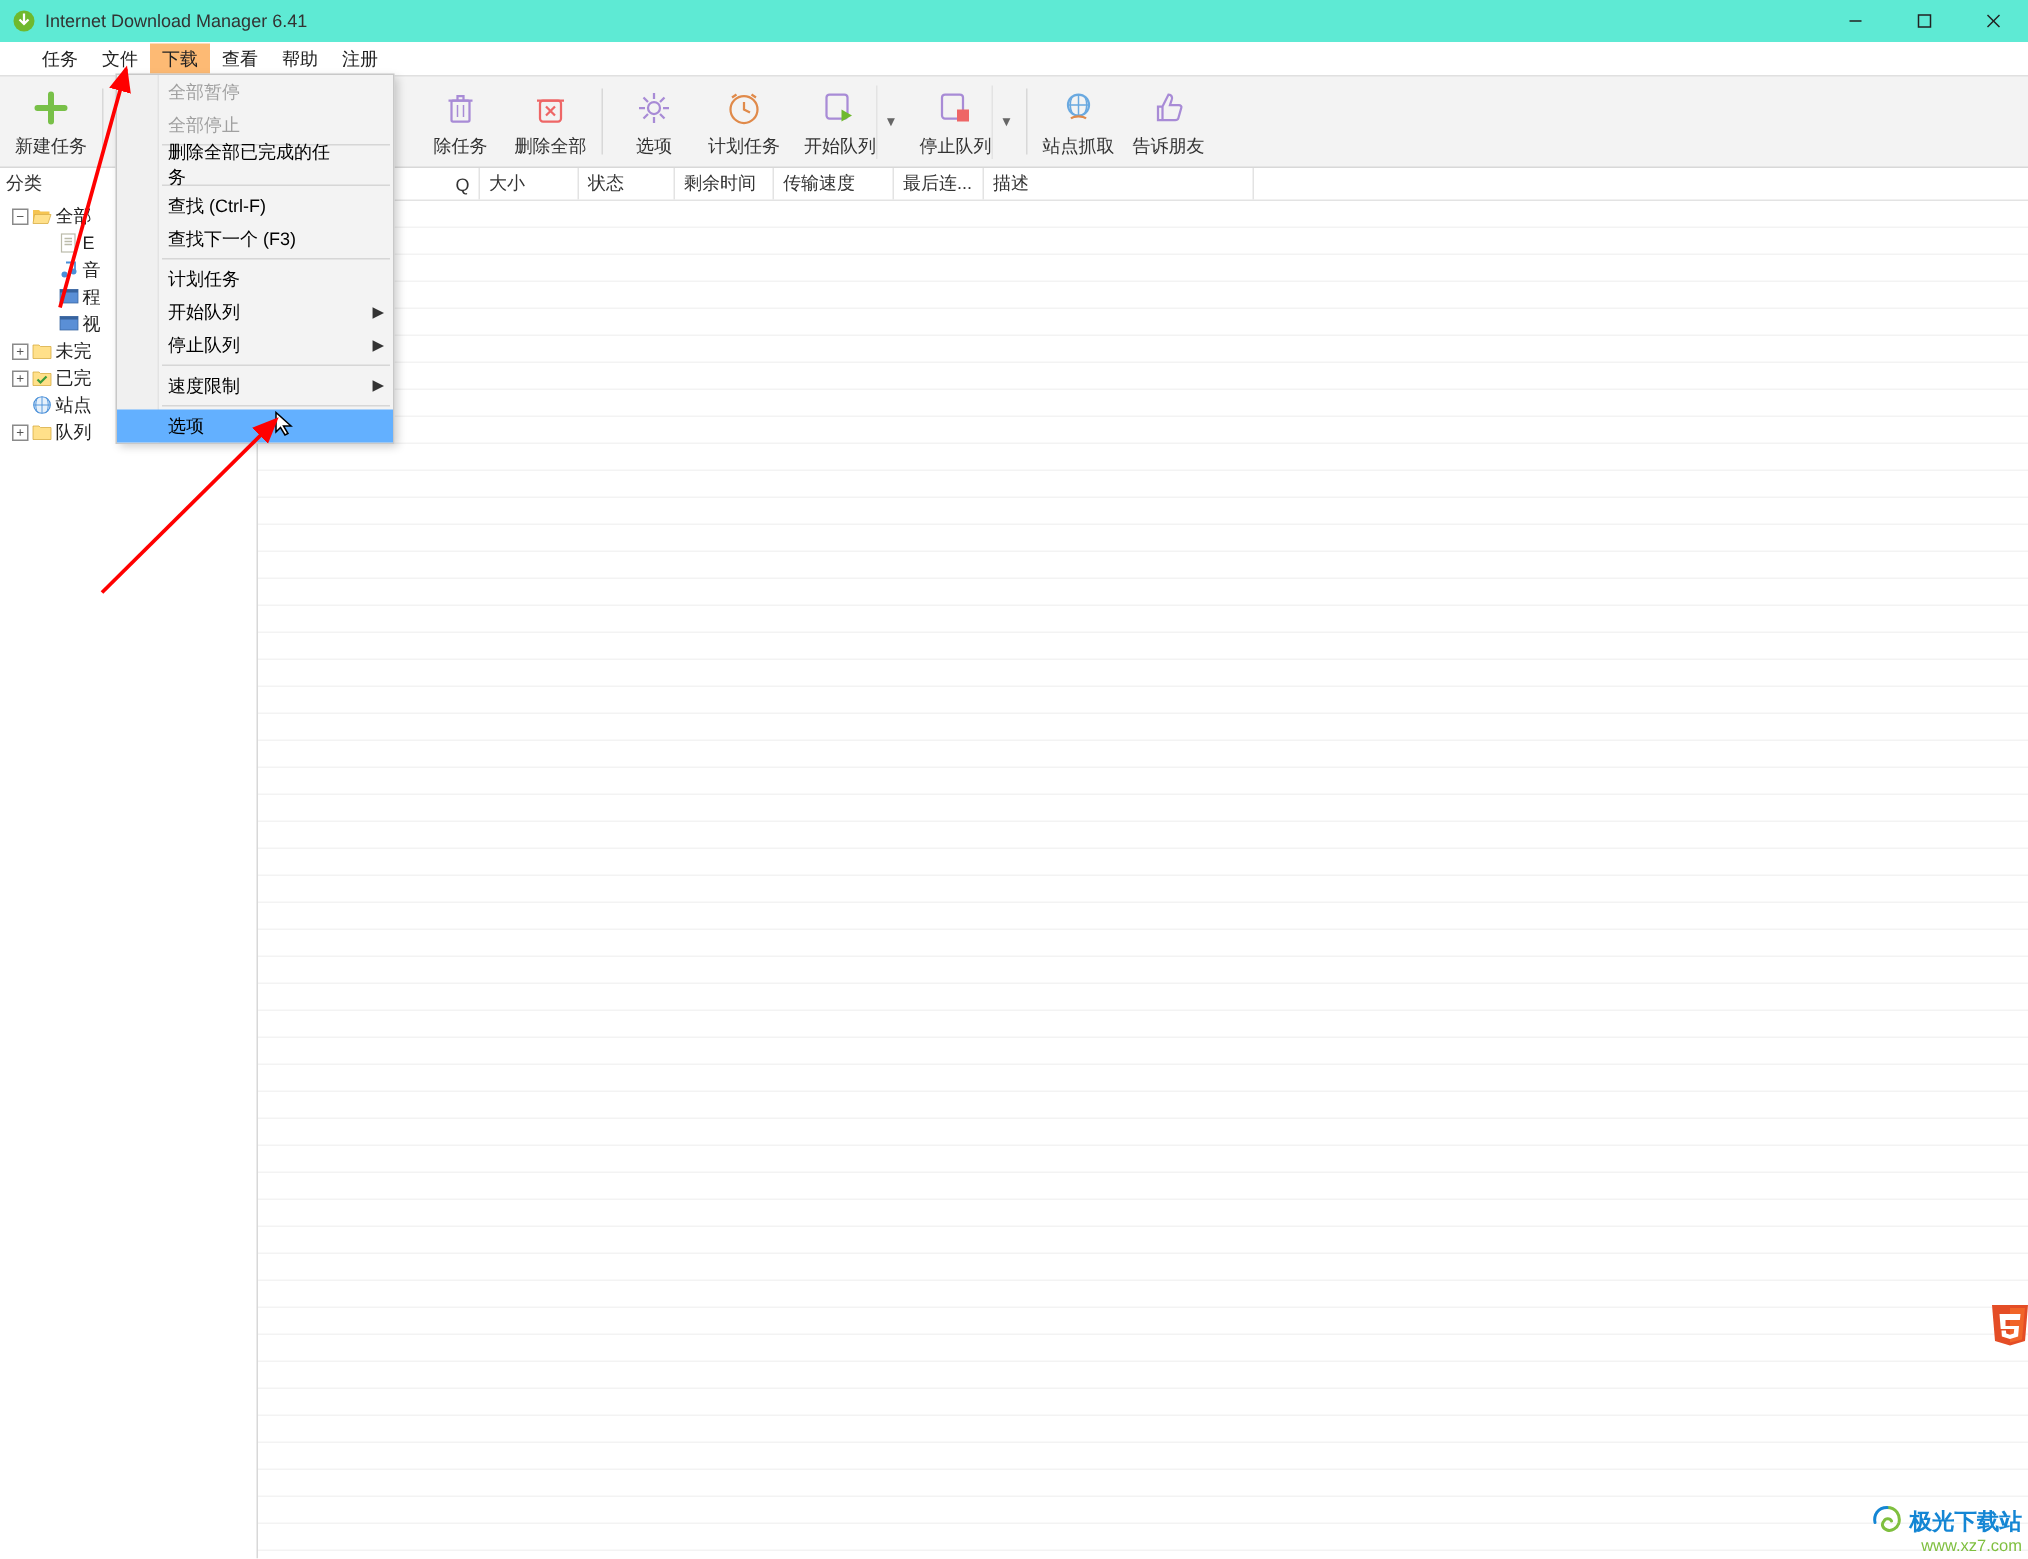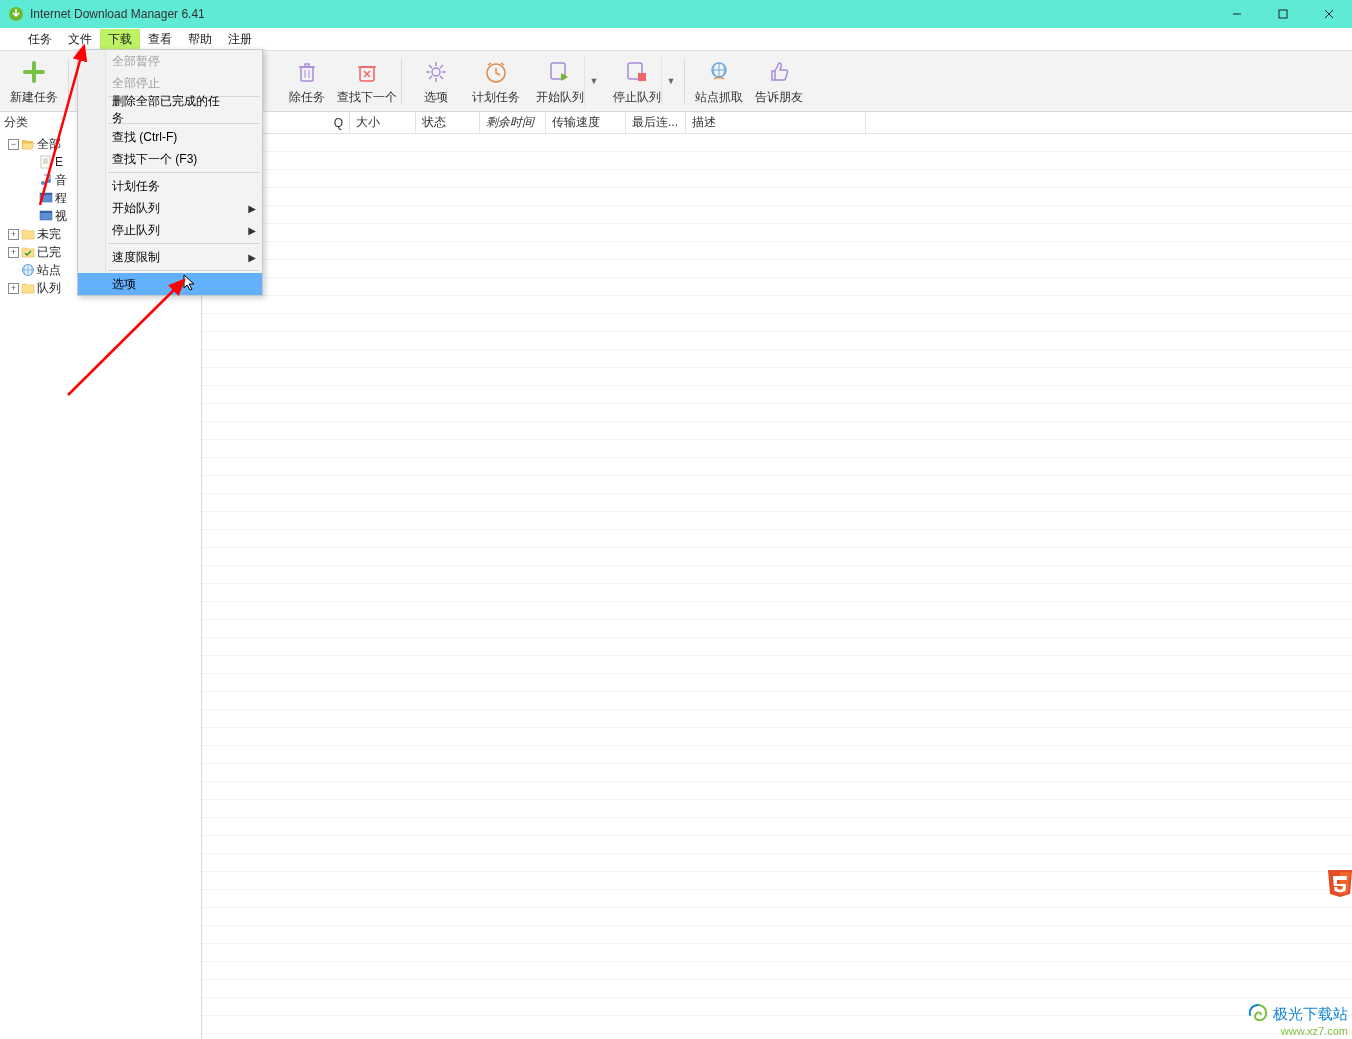--- a/index.html
+++ b/index.html
@@ -7,34 +7,34 @@
 
 
 .titlebar { height: 28px; background: #5eead4; border-bottom: 0; display: flex; align-items: center; padding-left: 8px; font-size: 12px; color: #333; }
 .titlebar .app-icon { width: 16px; height: 16px; margin-right: 6px; display: inline-flex; }
 .titlebar .win-controls { margin-left: auto; display: flex; }
 .titlebar .win-btn { width: 46px; height: 28px; display: flex; align-items: center; justify-content: center; color: #222; }
 
 
 .menubar { height: 22px; display: flex; align-items: center; padding-left: 20px; font-size: 12px; color: #222; }
 .menubar .menu-item { padding: 2px 8px; cursor: default; }
-.menubar .menu-item.active { background: #bef264; }
+.menubar .menu-item.active { background: #fdba74; }
 
 
 .toolbar { height: 62px; background: #f3f3f3; border-top: 1px solid #e0e0e0; border-bottom: 1px solid #d8d8d8; display: flex; align-items: center; padding: 0 4px; gap: 0; }
 .tb-btn { width: 60px; height: 58px; display: flex; flex-direction: column; align-items: center; justify-content: center; gap: 2px; font-size: 12px; color: #333; cursor: default; }
 .tb-btn .ico { width: 30px; height: 30px; display: flex; align-items: center; justify-content: center; }
 .tb-sep { width: 1px; height: 44px; background: #d8d8d8; margin: 0 4px; }
 .tb-btn.with-drop { flex-direction: row; width: auto; padding: 0 4px; }
 .tb-btn.with-drop .col { display: flex; flex-direction: column; align-items: center; gap: 2px; }
 .tb-btn.with-drop .drop { width: 10px; display: flex; align-items: center; justify-content: center; color: #666; font-size: 9px; margin-left: 2px; }
 
 
 .body { display: flex; height: calc(1039px - 28px - 22px - 62px); }
-.sidebar { width: 202px; border-right: 1px solid #d8d8d8; display: flex; flex-direction: column; font-size: 12px; }
+.sidebar { width: 172px; border-right: 1px solid #d8d8d8; display: flex; flex-direction: column; font-size: 12px; }
 .sidebar-title { padding: 2px 4px; color: #333; }
 .tree { padding: 2px 2px; color: #222; }
 .tree-row { display: flex; align-items: center; height: 18px; gap: 2px; white-space: nowrap; overflow: hidden; }
 .tree-toggle { width: 11px; height: 11px; border: 1px solid #8a8a8a; display: inline-flex; align-items: center; justify-content: center; font-size: 9px; line-height: 1; color: #555; background: #fff; }
 .tree-spacer { width: 11px; height: 11px; display: inline-block; }
 .tree-icon { width: 14px; height: 14px; display: inline-flex; align-items: center; justify-content: center; }
 
 
 .main { flex: 1; display: flex; flex-direction: column; position: relative; }
 .list-header { height: 22px; display: flex; align-items: stretch; border-bottom: 1px solid #e3e3e3; font-size: 12px; color: #333; user-select: none; }
@@ -48,21 +48,21 @@
 .dropdown .icon-gutter { position: absolute; left: 0; top: 0; bottom: 0; width: 28px; background: #f0f0f0; border-right: 1px solid #e3e3e3; }
 .dd-item { position: relative; height: 22px; display: flex; align-items: center; padding-left: 34px; padding-right: 32px; color: #000; }
 .dd-item.disabled { color: #a0a0a0; }
 .dd-item.highlight { background: #63b0ff; color: #000; }
 .dd-sep { height: 1px; background: #d6d6d6; margin: 2px 2px 2px 30px; }
 .dd-arrow { position: absolute; right: 6px; font-size: 10px; color: #333; }
 
 
 .arrow { position: absolute; z-index: 20; pointer-events: none; }
 .watermark-wrap { position: absolute; right: 4px; bottom: 2px; z-index: 30; text-align: right; }
-.watermark-wrap .line1 { color: #1486d4; font-size: 15px; font-weight: 400; display: flex; align-items: center; gap: 4px; }
+.watermark-wrap .line1 { color: #1486d4; font-size: 15px; font-weight: 700; display: flex; align-items: center; gap: 4px; }
 .watermark-wrap .line2 { color: #7fbf3f; font-size: 11px; }
 
 .html5-badge { position: absolute; right: 0; top: 870px; width: 24px; height: 28px; z-index: 25; }
 
 svg { display: block; }
 </style>
 </head>
 <body>
 
 <div class="titlebar">
@@ -127,21 +127,21 @@
     <span>除任务</span>
   </div>
   <div class="tb-btn">
     <span class="ico">
         <svg width="26" height="26">
           <rect x="6" y="8" width="14" height="14" rx="2" fill="none" stroke="#e66" stroke-width="1.5"></rect>
           <path d="M4 8h18" stroke="#e66" stroke-width="1.5"></path>
           <path d="M10 12l6 6M16 12l-6 6" stroke="#e66" stroke-width="1.5"></path>
         </svg>
       </span>
-    <span>查找下一个</span>
+    <span>删除全部</span>
   </div>
   <div class="tb-sep"></div>
   <div class="tb-btn">
     <span class="ico">
         <svg width="26" height="26">
           <circle cx="13" cy="13" r="4" fill="none" stroke="#a88bd6" stroke-width="1.5"></circle>
           <g stroke="#a88bd6" stroke-width="1.5">
             <line x1="13" y1="3" x2="13" y2="7"></line>
             <line x1="13" y1="19" x2="13" y2="23"></line>
             <line x1="3" y1="13" x2="7" y2="13"></line>
@@ -308,21 +308,21 @@
       </div>
   </div>
   <div class="main">
     <div class="list-header" id="list-header">
         <div class="col qcol" style="width: 148px;">
           <span style="flex:1"></span>
           <span style="padding-right:6px;">Q</span>
         </div>
         <div class="col" style="width: 66px; font-family: Liberation Mono, monospace;">大小</div>
         <div class="col" style="width: 64px;">状态</div>
-        <div class="col" style="width: 66px; font-style: italic;">剩余时间</div>
+        <div class="col" style="width: 66px;">剩余时间</div>
         <div class="col" style="width: 80px;">传输速度</div>
         <div class="col" style="width: 60px;">最后连...</div>
         <div class="col" style="width: 180px;">描述</div>
         <div class="col" style="flex: 1 1 0%; border-right: none;"></div>
       </div>
     <div class="list-rows" id="list-rows">
         <div class="row"></div>
         <div class="row"></div>
         <div class="row"></div>
         <div class="row"></div>

